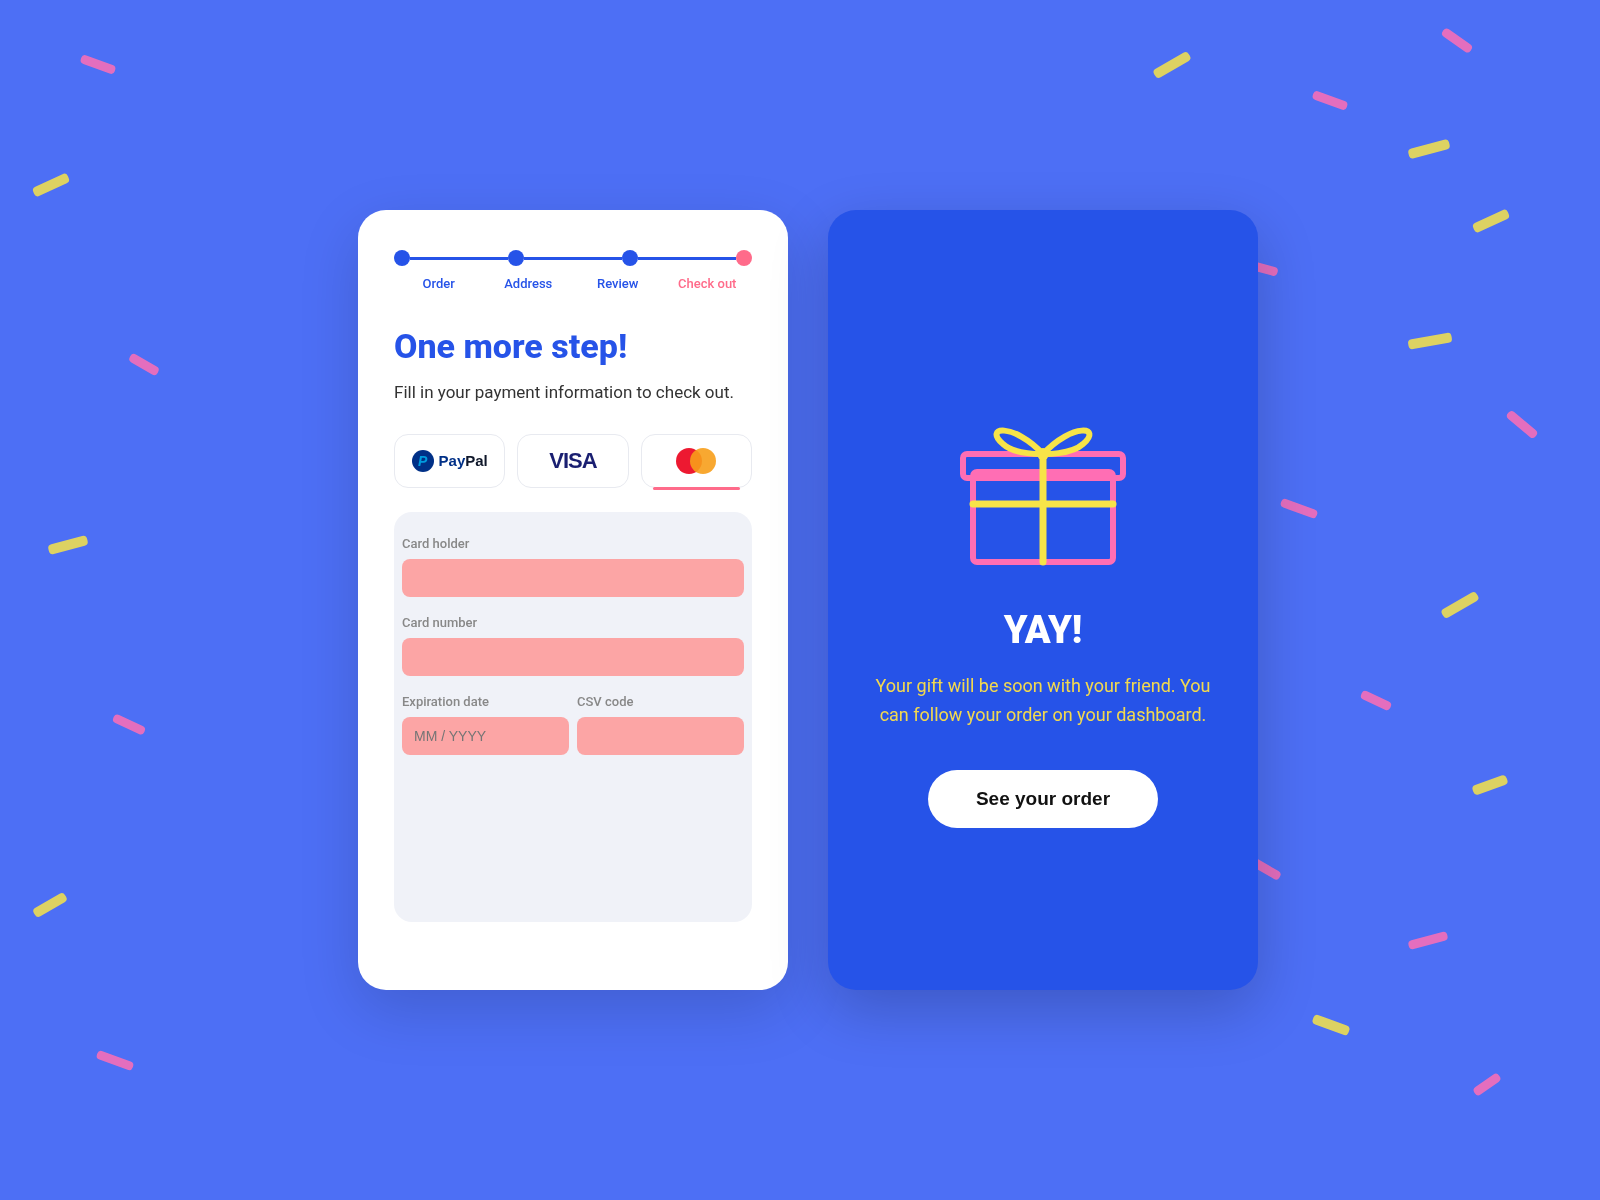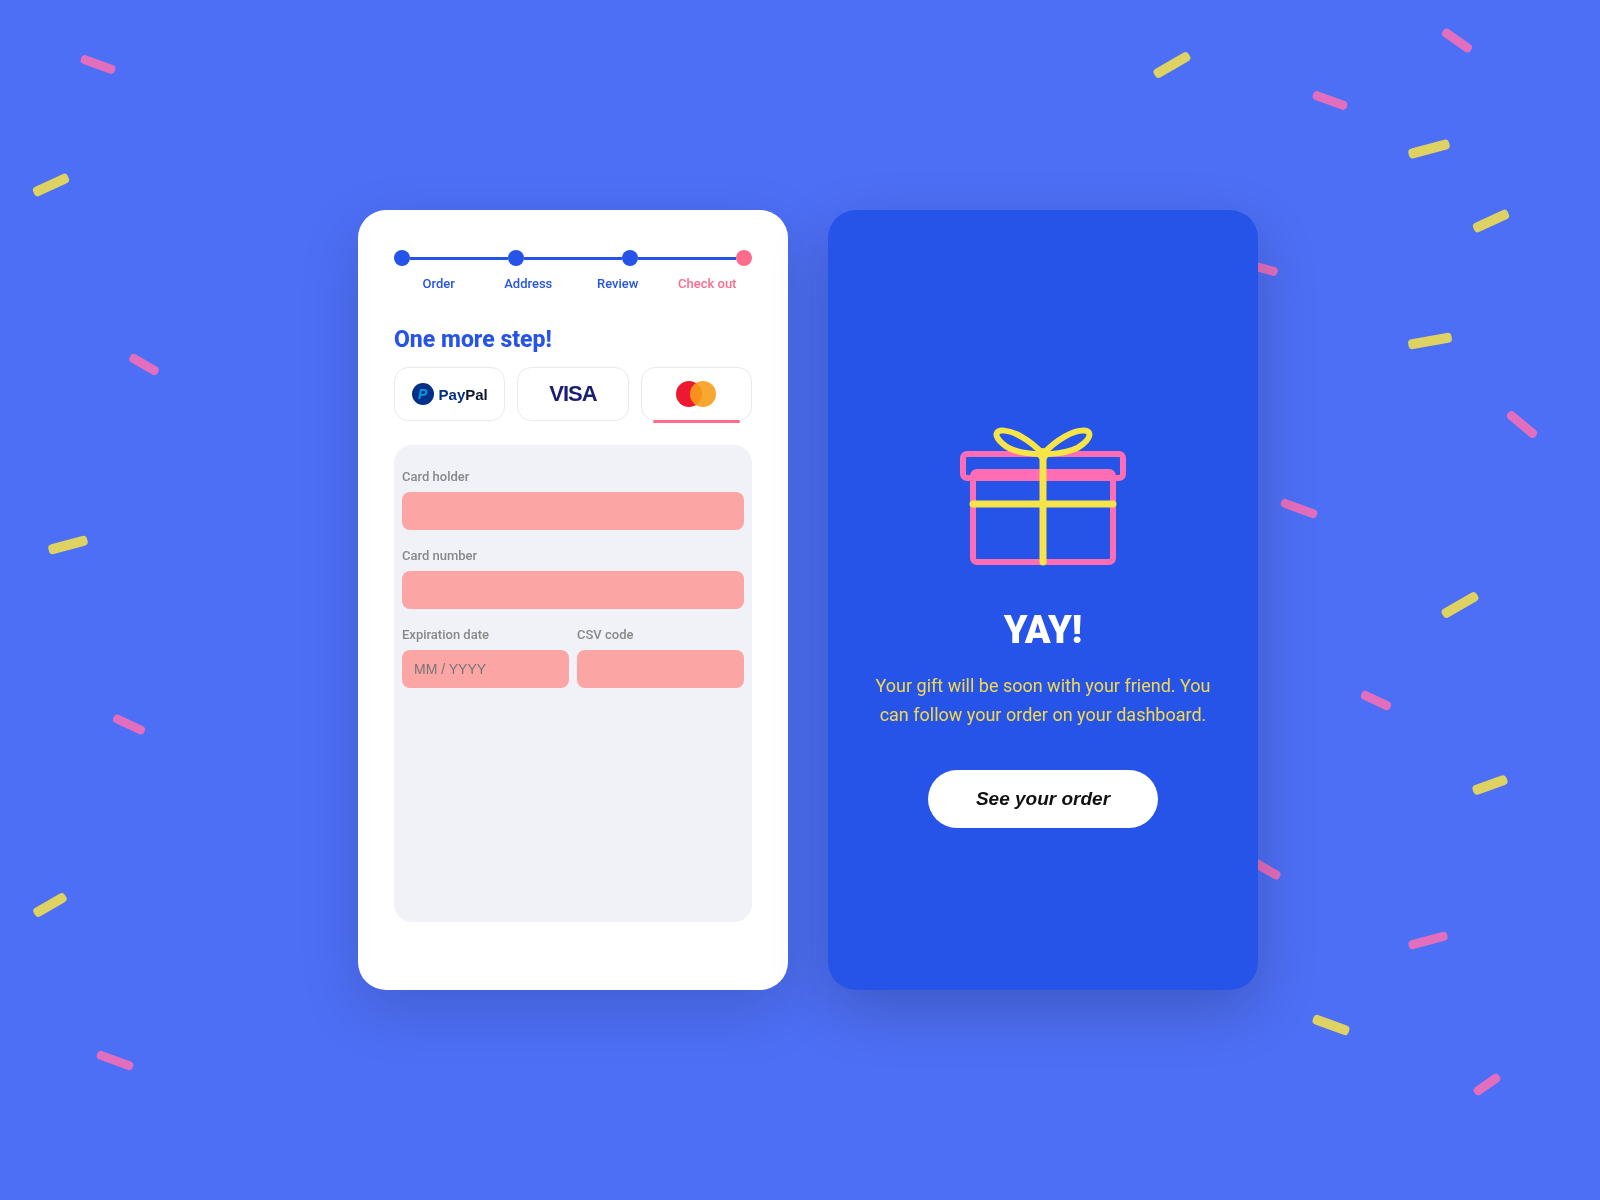--- a/index.html
+++ b/index.html
@@ -102,21 +102,21 @@
       text-align: center;
       flex: 1;
     }
 
     .step-label:last-child {
       color: #ff6b8a;
     }
 
     
     .heading {
-      font-size: 23px;
+      font-size: 34px;
       font-weight: 800;
       color: #2653e8;
       margin-bottom: 14px;
       line-height: 1.15;
     }
 
     .subheading {
       font-size: 17px;
       color: #333;
       margin-bottom: 28px;
@@ -319,21 +319,20 @@
 
     .see-order-btn {
       background: #fff;
       border: none;
       border-radius: 32px;
       padding: 18px 48px;
       font-size: 19px;
       font-weight: 700;
       color: #111;
       cursor: pointer;
-      font-style: italic;
     }
   </style>
 </head>
 <body>
 
 <div class="confetti-container">
 
 <div class="stroke" style="background: rgb(247, 228, 72); width: 40px; height: 10px; top: 5%; left: 72%; transform: rotate(-30deg);"></div>
     <div class="stroke" style="background: rgb(255, 110, 180); width: 36px; height: 9px; top: 8%; left: 82%; transform: rotate(20deg);"></div>
     <div class="stroke" style="background: rgb(247, 228, 72); width: 42px; height: 10px; top: 12%; left: 88%; transform: rotate(-15deg);"></div>
@@ -375,20 +374,22 @@
       </div>
       <div class="steps-labels">
         <span class="step-label">Order</span>
         <span class="step-label">Address</span>
         <span class="step-label">Review</span>
         <span class="step-label">Check out</span>
       </div>
     </div>
 
     <h1 class="heading">One more step!</h1>
+    <p class="subheading">Fill in your payment information
+to check out.</p>
 
     <div class="payment-methods">
       <button class="payment-btn">
         <div class="paypal-logo">
           <div class="paypal-p">P</div>
           <span class="paypal-text">Pay<span>Pal</span></span>
         </div>
       </button>
       <button class="payment-btn">
         <span class="visa-text">VISA</span>

